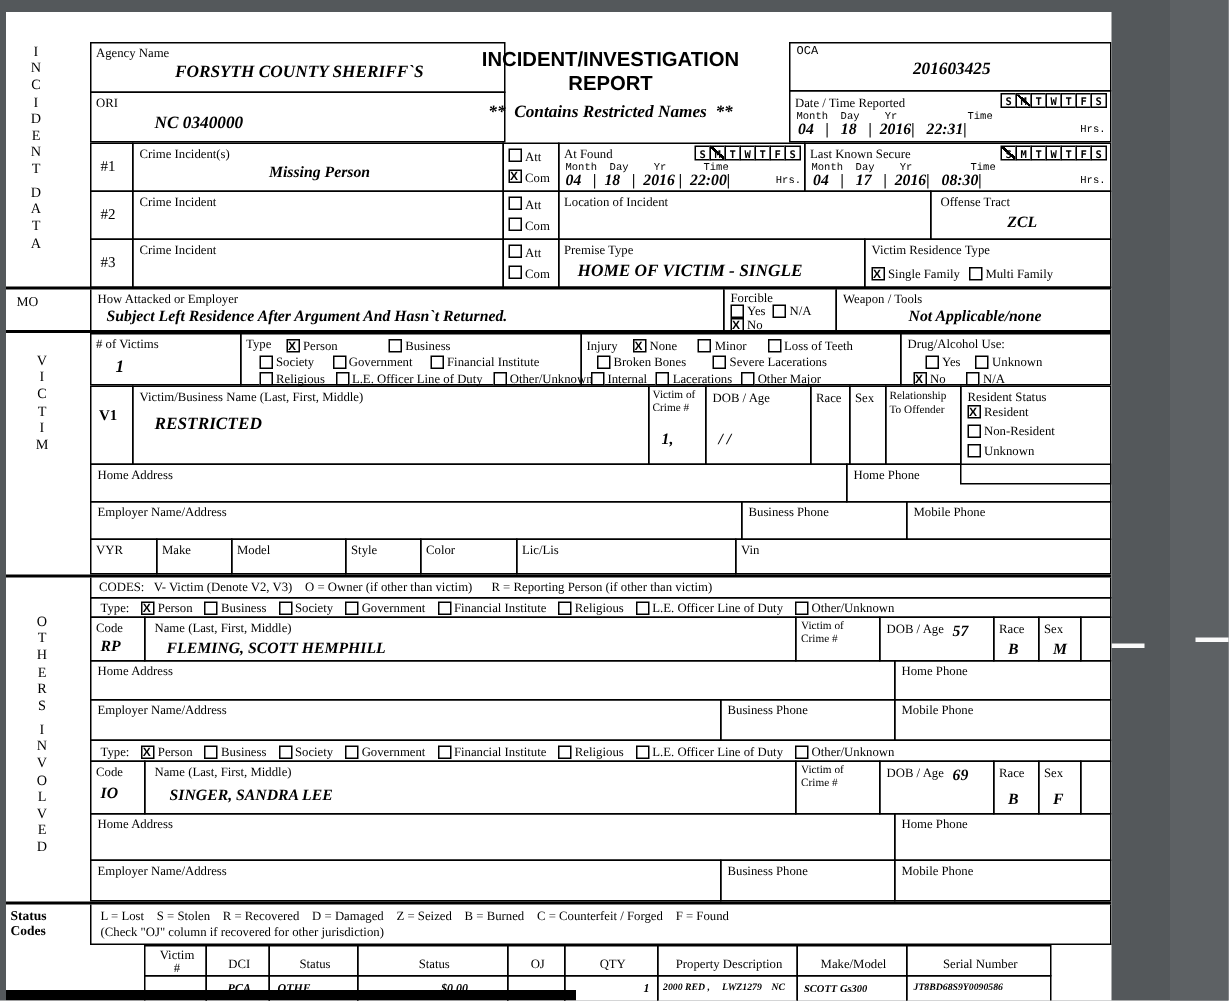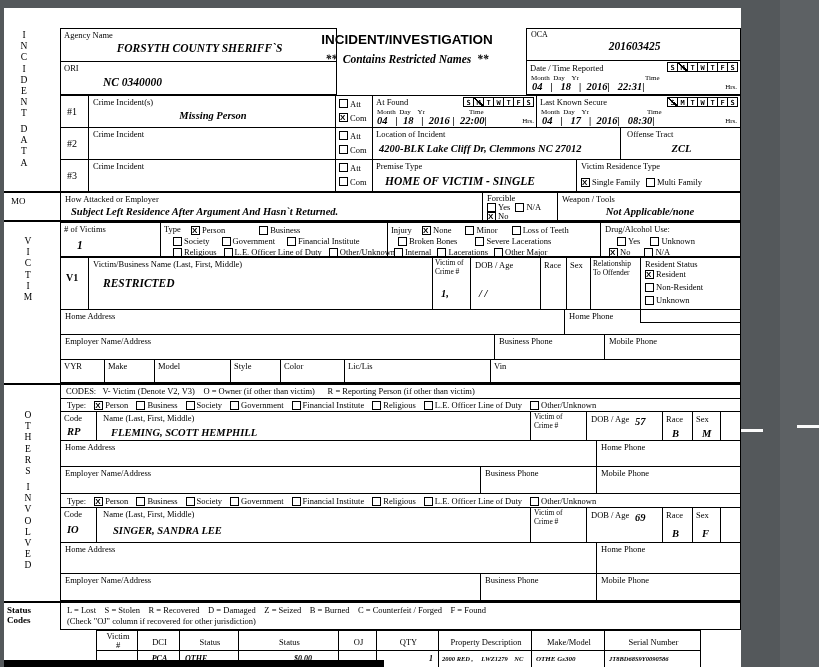--- a/index.html
+++ b/index.html
@@ -9,21 +9,21 @@
   .page{position:absolute;left:4px;top:8px;width:737px;height:659px;background:#fff;overflow:hidden;}
   .scroll{position:absolute;left:780px;top:0;width:39px;height:667px;background:#5d6164;}
   .dash{position:absolute;height:3px;width:22px;background:#fafafa;}
   .box{position:absolute;border:1px solid #000;box-sizing:border-box;}
   .rule{position:absolute;left:0;width:737px;height:2px;background:#000;}
   .lbl{font-size:8.5px;line-height:10px;}
   .lbl-sm{font-size:7.5px;line-height:8.5px;}
   .val{font-weight:bold;font-style:italic;font-size:10.5px;white-space:pre;}
   .val-lg{font-size:11.5px;}
   .val-sm{font-size:8px;}
-  .mono{font-family:Liberation Serif, serif;font-size:7px;white-space:pre;text-align:center;}
+  .mono{font-family:Liberation Mono, monospace;font-size:7px;white-space:pre;text-align:center;}
   .sans{font-family:"Liberation Sans","DejaVu Sans",sans-serif;}
   .prl{white-space:pre-line;}
   .pre{white-space:pre;font-family:Liberation Serif, serif;}
   .ctr{text-align:center;}
   .vstack{font-size:9.5px;line-height:11.2px;text-align:center;white-space:pre-line;}
   .cb{width:7px;height:7px;border:1px solid #000;display:inline-block;position:relative;flex:none;background:#fff;box-sizing:content-box;}
   .cb.checked:after{content:"X";position:absolute;left:0px;top:-1px;font-size:8px;font-weight:bold;
         font-family:"Liberation Sans",sans-serif;}
   .opt{display:inline-flex;align-items:center;gap:2px;font-size:8.5px;white-space:nowrap;}
   .optrow{position:absolute;display:flex;align-items:flex-start;}
@@ -84,20 +84,21 @@
     <span class="lbl abs" style="left:3px;top:1px">Agency Name</span>
     <div class="val val-lg ctr abs" style="left:0;top:13px;width:277px">FORSYTH COUNTY SHERIFF`S</div>
   </div>
   <div class="box" style="left:56px;top:53px;width:277px;height:34px">
     <span class="lbl abs" style="left:3px;top:1px">ORI</span>
     <div class="val val-lg abs" style="left:42px;top:14px">NC 0340000</div>
   </div>
 
   <div class="abs ctr" style="left:291px;top:24px;width:224px">
     <div class="title sans">INCIDENT/INVESTIGATION</div>
+    <div class="title sans">REPORT</div>
     <div class="val val-lg" style="margin-top:5px">**  Contains Restricted Names  **</div>
   </div>
 
   <div class="box" style="left:522px;top:20px;width:215px;height:33px">
     <span class="mono abs" style="left:4px;top:1px;font-size:8px">OCA</span>
     <div class="val val-lg ctr abs" style="left:0;top:11px;width:215px">201603425</div>
   </div>
   <div class="box" style="left:522px;top:52px;width:215px;height:35px">
     <span class="lbl abs" style="left:3px;top:2px">Date / Time Reported</span>
     <span class="strip" style="right:2px;top:1px">
@@ -176,21 +177,20 @@
         <span class="cb"></span>
         <span class="lbl">Att</span>
       </span>
     <span class="optrow" style="left:3px;top:17px;gap:2px">
         <span class="cb"></span>
         <span class="lbl">Com</span>
       </span>
   </div>
   <div class="box" style="left:368px;top:119px;width:249px;height:33px">
     <span class="lbl abs" style="left:3px;top:1px">Location of Incident</span>
-    <div class="val abs" style="left:6px;top:15px">4200-BLK Lake Cliff Dr, Clemmons NC 27012</div>
   </div>
   <div class="box" style="left:616px;top:119px;width:121px;height:33px">
     <span class="lbl abs" style="left:6px;top:1px">Offense Tract</span>
     <div class="val ctr abs" style="left:0;top:15px;width:121px">ZCL</div>
   </div>
 
   <div class="box" style="left:56px;top:151px;width:29px;height:33px">
     <div class="abs" style="left:6px;top:10px;font-size:10px">#3</div>
   </div>
   <div class="box" style="left:84px;top:151px;width:248px;height:33px">
@@ -660,20 +660,20 @@
   <div class="box" style="left:334px;top:642px;width:39px;height:19px">
       <div class="val val-sm abs" style="left:4px;top:3px"></div>
     </div>
   <div class="box" style="left:372px;top:642px;width:63px;height:19px">
       <div class="val val-sm abs" style="right:5px;top:3px">1</div>
     </div>
   <div class="box" style="left:434px;top:642px;width:94px;height:19px">
       <div class="val abs pre" style="left:3px;top:4px;font-size:6.5px">2000 RED ,     LWZ1279    NC</div>
     </div>
   <div class="box" style="left:527px;top:642px;width:74px;height:19px">
-      <div class="val abs" style="left:4px;top:4px;font-size:7px">OTHE Gs300</div>
+      <div class="val abs" style="left:4px;top:4px;font-size:7px">SCOTT Gs300</div>
     </div>
   <div class="box" style="left:600px;top:642px;width:97px;height:19px">
       <div class="val abs" style="left:4px;top:4px;font-size:6.5px">JT8BD68S9Y0090586</div>
     </div>
 
   <div class="botbar"></div>
 </div>
 
 </body></html>

